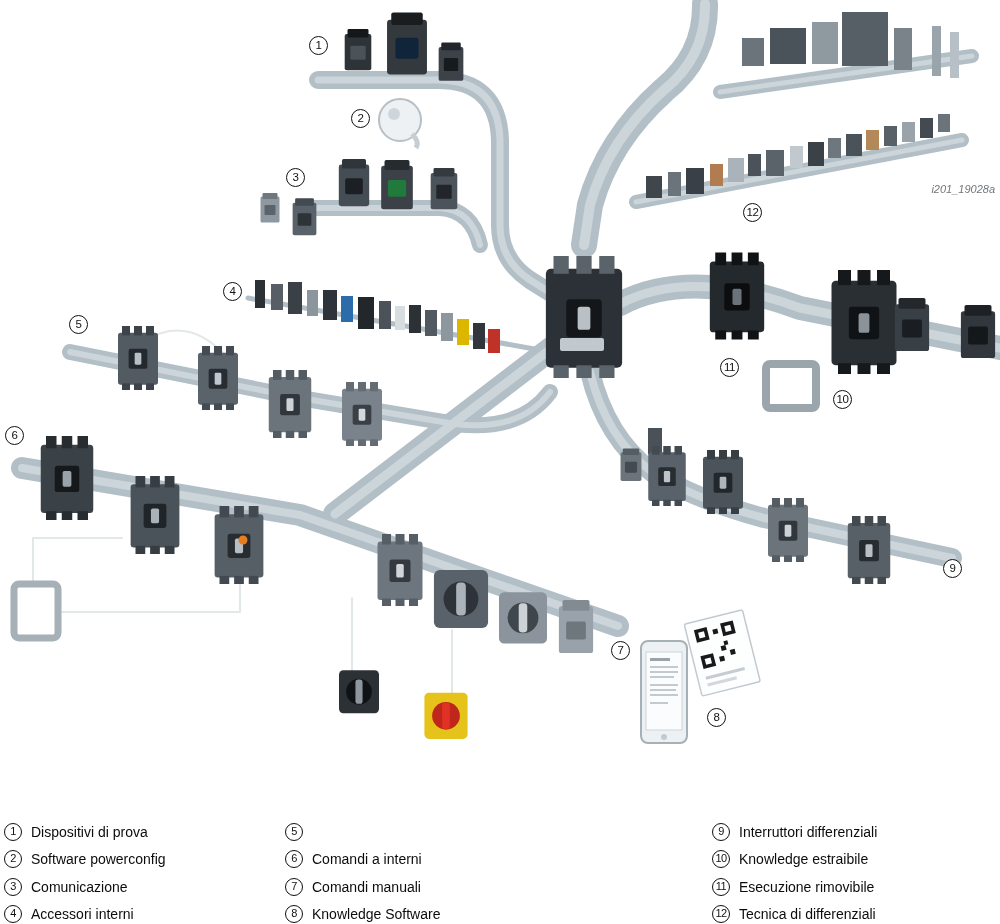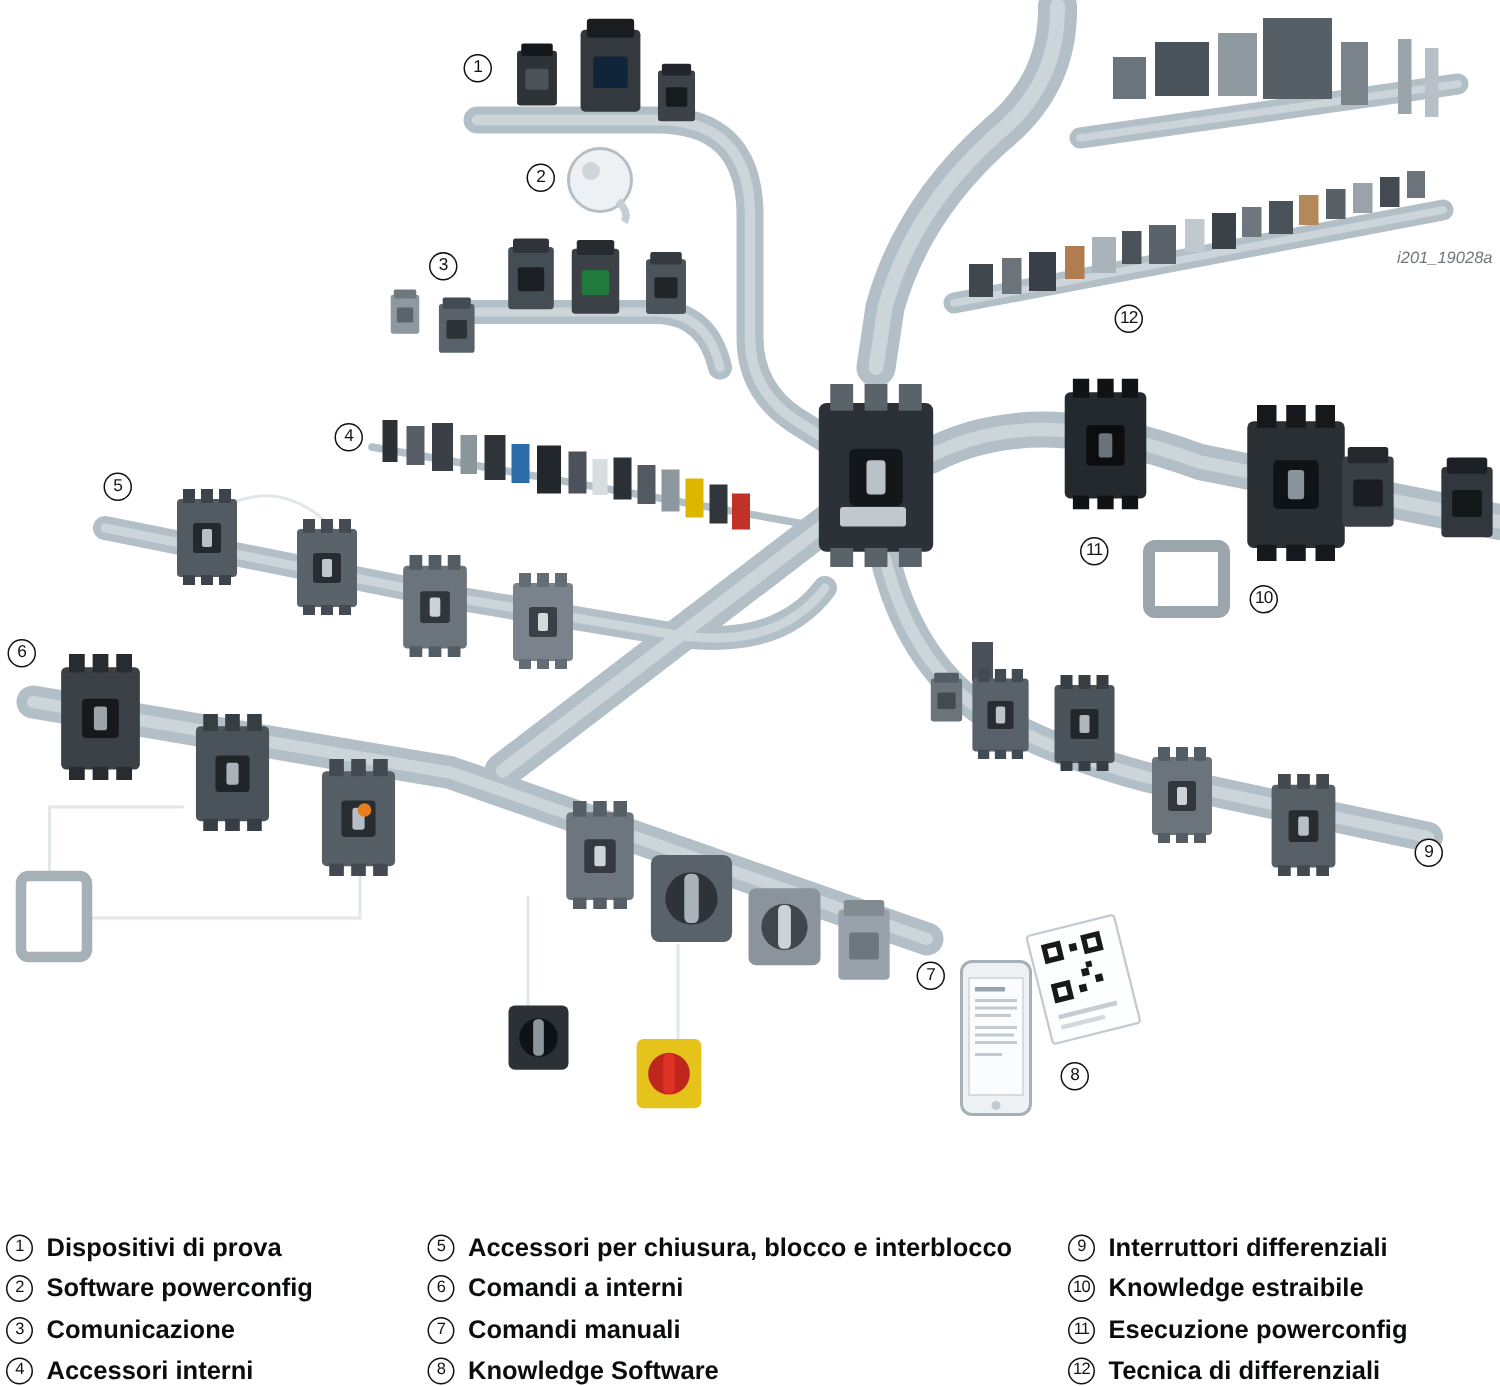--- a/index.html
+++ b/index.html
@@ -15,38 +15,38 @@
   .wires path { fill:none; stroke:#e2e7ea; stroke-width:2; stroke-linecap:round; stroke-linejoin:round; }
 
   
   .callout {
     position:absolute; width:19px; height:19px; box-sizing:border-box;
     border:1.6px solid #111; border-radius:50%; background:#fff; color:#111;
     font-size:11.5px; line-height:16px; text-align:center; letter-spacing:-0.5px;
   }
 
   .watermark {
-    position:absolute; left:925px; top:166px; width:70px; text-align:right;
+    position:absolute; left:925px; top:183px; width:70px; text-align:right;
     font-style:italic; font-size:11px; color:#70767a;
   }
 
   
   .legend { position:absolute; left:0; top:818px; width:1000px; height:106px; }
   .legend-col { position:absolute; top:0; }
   .legend-col.c1 { left:4px; }
   .legend-col.c2 { left:285px; }
   .legend-col.c3 { left:712px; }
   .legend-item { display:flex; align-items:center; height:27.5px; }
   .badge {
     flex:0 0 auto; width:18px; height:18px; box-sizing:border-box;
     border:1.5px solid #111; border-radius:50%; background:#fff;
     text-align:center; line-height:15px; font-size:11px; letter-spacing:-0.5px;
     margin-right:9px; color:#111;
   }
-  .legend-label { font-size:17px; font-weight:bold; color:#0b0c0d; white-space:nowrap; }
+  .legend-label { font-size:14px; font-weight:normal; color:#0b0c0d; white-space:nowrap; }
 </style>
 </head>
 <body>
 
 <div class="page">
 
   <svg class="figure-svg" width="1000" height="820" viewBox="0 0 1000 820">
     <defs>
       <symbol id="mod" viewBox="0 0 40 60">
         <rect x="1" y="7" width="38" height="52" rx="3" fill="var(--c,#59626a)"></rect>
@@ -287,21 +287,20 @@
         <span class="legend-label">Comunicazione</span>
       </div>
       <div class="legend-item">
         <span class="badge">4</span>
         <span class="legend-label">Accessori interni</span>
       </div>
     </div>
     <div class="legend-col c2">
       <div class="legend-item">
         <span class="badge">5</span>
-        <span class="legend-label">Accessori per chiusura, blocco e interblocco</span>
       </div>
       <div class="legend-item">
         <span class="badge">6</span>
         <span class="legend-label">Comandi a interni</span>
       </div>
       <div class="legend-item">
         <span class="badge">7</span>
         <span class="legend-label">Comandi manuali</span>
       </div>
       <div class="legend-item">
@@ -313,21 +312,21 @@
       <div class="legend-item">
         <span class="badge">9</span>
         <span class="legend-label">Interruttori differenziali</span>
       </div>
       <div class="legend-item">
         <span class="badge">10</span>
         <span class="legend-label">Knowledge estraibile</span>
       </div>
       <div class="legend-item">
         <span class="badge">11</span>
-        <span class="legend-label">Esecuzione powerconfig</span>
+        <span class="legend-label">Esecuzione rimovibile</span>
       </div>
       <div class="legend-item">
         <span class="badge">12</span>
         <span class="legend-label">Tecnica di differenziali</span>
       </div>
     </div>
   </div>
 
 </div>
 

